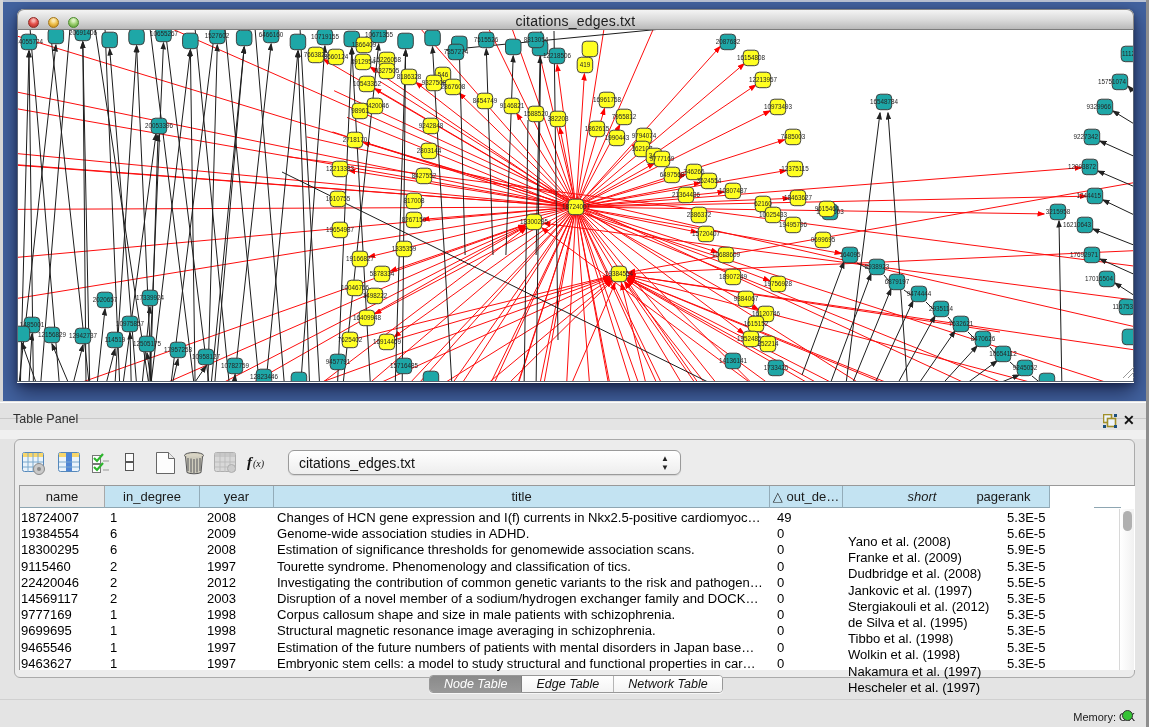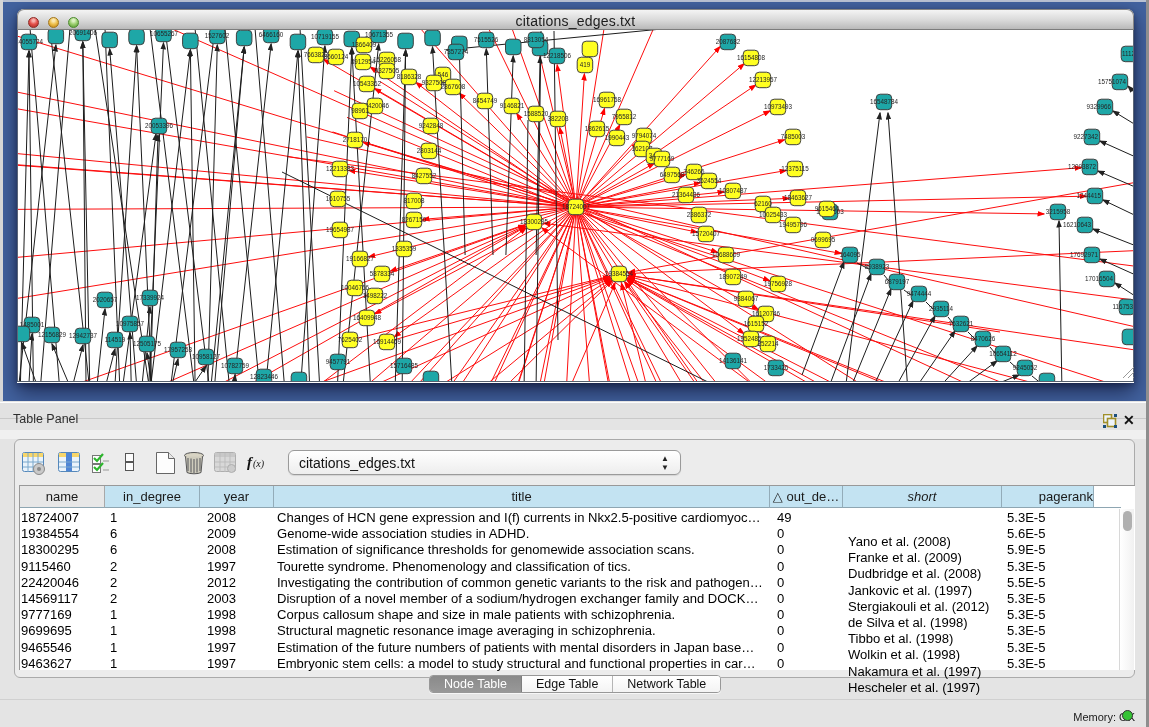--- a/index.html
+++ b/index.html
@@ -28,21 +28,21 @@
 #thead { position:absolute; left:0; top:0; height:23px; width:1101px; font-size:13px; color:#1a1a1a; }
 #thead span { position:absolute; top:0; height:22px; line-height:22px; text-align:center; background:#c3e3f2; border-right:1px solid #93acb9; border-bottom:1px solid #8ea6b2; }
 #thead span.gray { background:#e7e7e7; border-right:1px solid #a8a8a8; }
 #tbody { position:absolute; left:0; top:23px; width:1101px; }
 .tr { position:relative; height:16.2px; font-size:13.05px; color:#000; white-space:nowrap; }
 .tr span { position:absolute; top:1px; }
 .c1 { left:1px; } .c2 { left:90px; } .c3 { left:187px; } .c4 { left:257px; }
 .c5 { left:757px; } .c6 { left:828px;margin-top:24px; } .c7 { left:987px; }
 #vscroll { position:absolute; left:1099px; top:23px; width:15px; height:161px; background:linear-gradient(90deg,#ffffff,#f1f1f1); border-left:1px solid #d8d8d8; }
 #vthumb { position:absolute; left:2.5px; top:2px; width:9px; height:20px; background:#b0b0b0; border-radius:5px; }
-#tabs { position:absolute; left:429px; top:274px; height:18px; display:flex; border:1px solid #989898; border-radius:4px; overflow:hidden; background:#fff; box-shadow:0 1px 0 rgba(255,255,255,.7);}
+#tabs { position:absolute; left:429px; top:274px; height:18px; display:flex; border:1px solid #989898; border-radius:4px; overflow:hidden; background:#fff; box-shadow:0 1px 0 rgba(255,255,255,.7);font-style:italic;}
 .tab { height:18px; line-height:17px; font-size:12.5px; padding:0 14px; color:#111; background:linear-gradient(#ffffff,#f2f2f2); border-right:1px solid #b5b5b5; }
 .tab.sel { background:linear-gradient(#8a8a8a,#9a9a9a); color:#fff; border-right:1px solid #7f7f7f; }
 .tab:last-child { border-right:none; }
 #statusbar { position:absolute; left:0; top:298px; width:1149px; height:28px; background:#e4e4e4; border-top:1px solid #d0d0d0; }
 #mem { position:absolute; right:14px; top:11px; font-size:11px; color:#1a1a1a;margin-left:25px; }
 #memdot { position:absolute; right:16px; top:10px; width:11px; height:11px; border-radius:50%; background:#35c335; border:1.5px solid #333; }
 #leftstrip { position:absolute; left:0; top:0; width:3px; height:401px; background:#d6d6d6; }
 #rightstrip { position:absolute; right:0; top:0; width:3px; height:727px; background:#8e8e8e; }
 </style></head>
 <body>
@@ -617,21 +617,21 @@
         <div id="stepper">▲<br>▼</div>
       </div>
     <div id="tablewrap">
       <div id="thead">
         <span class="gray" style="left:0;width:85px;">name</span>
         <span style="left:85px;width:95px;">in_degree</span>
         <span style="left:180px;width:74px;">year</span>
         <span style="left:254px;width:496px;">title</span>
         <span style="left:750px;width:73px;">△ out_de…</span>
         <span style="left:823px;width:159px;font-style:italic;">short</span>
-        <span style="left:982px;width:92px;text-align:right;">pagerank</span>
+        <span style="left:938px;width:92px;">pagerank</span>
         <span style="left:1074px;width:27px;border-right:none;background:#fff;"></span>
       </div>
       <div id="tbody">
 <div class="tr">
             <span class="c1">18724007</span>
             <span class="c2">1</span>
             <span class="c3">2008</span>
             <span class="c4">Changes of HCN gene expression and I(f) currents in Nkx2.5‑positive cardiomyoc…</span>
             <span class="c5">49</span>
             <span class="c6">Yano et al. (2008)</span>
@@ -672,21 +672,21 @@
             <span class="c5">0</span>
             <span class="c6">Stergiakouli et al. (2012)</span>
             <span class="c7">5.5E‑5</span>
           </div>
 <div class="tr">
             <span class="c1">14569117</span>
             <span class="c2">2</span>
             <span class="c3">2003</span>
             <span class="c4">Disruption of a novel member of a sodium/hydrogen exchanger family and DOCK…</span>
             <span class="c5">0</span>
-            <span class="c6">de Silva et al. (1998)</span>
+            <span class="c6">de Silva et al. (1995)</span>
             <span class="c7">5.3E‑5</span>
           </div>
 <div class="tr">
             <span class="c1">9777169</span>
             <span class="c2">1</span>
             <span class="c3">1998</span>
             <span class="c4">Corpus callosum shape and size in male patients with schizophrenia.</span>
             <span class="c5">0</span>
             <span class="c6">Tibbo et al. (1998)</span>
             <span class="c7">5.3E‑5</span>

